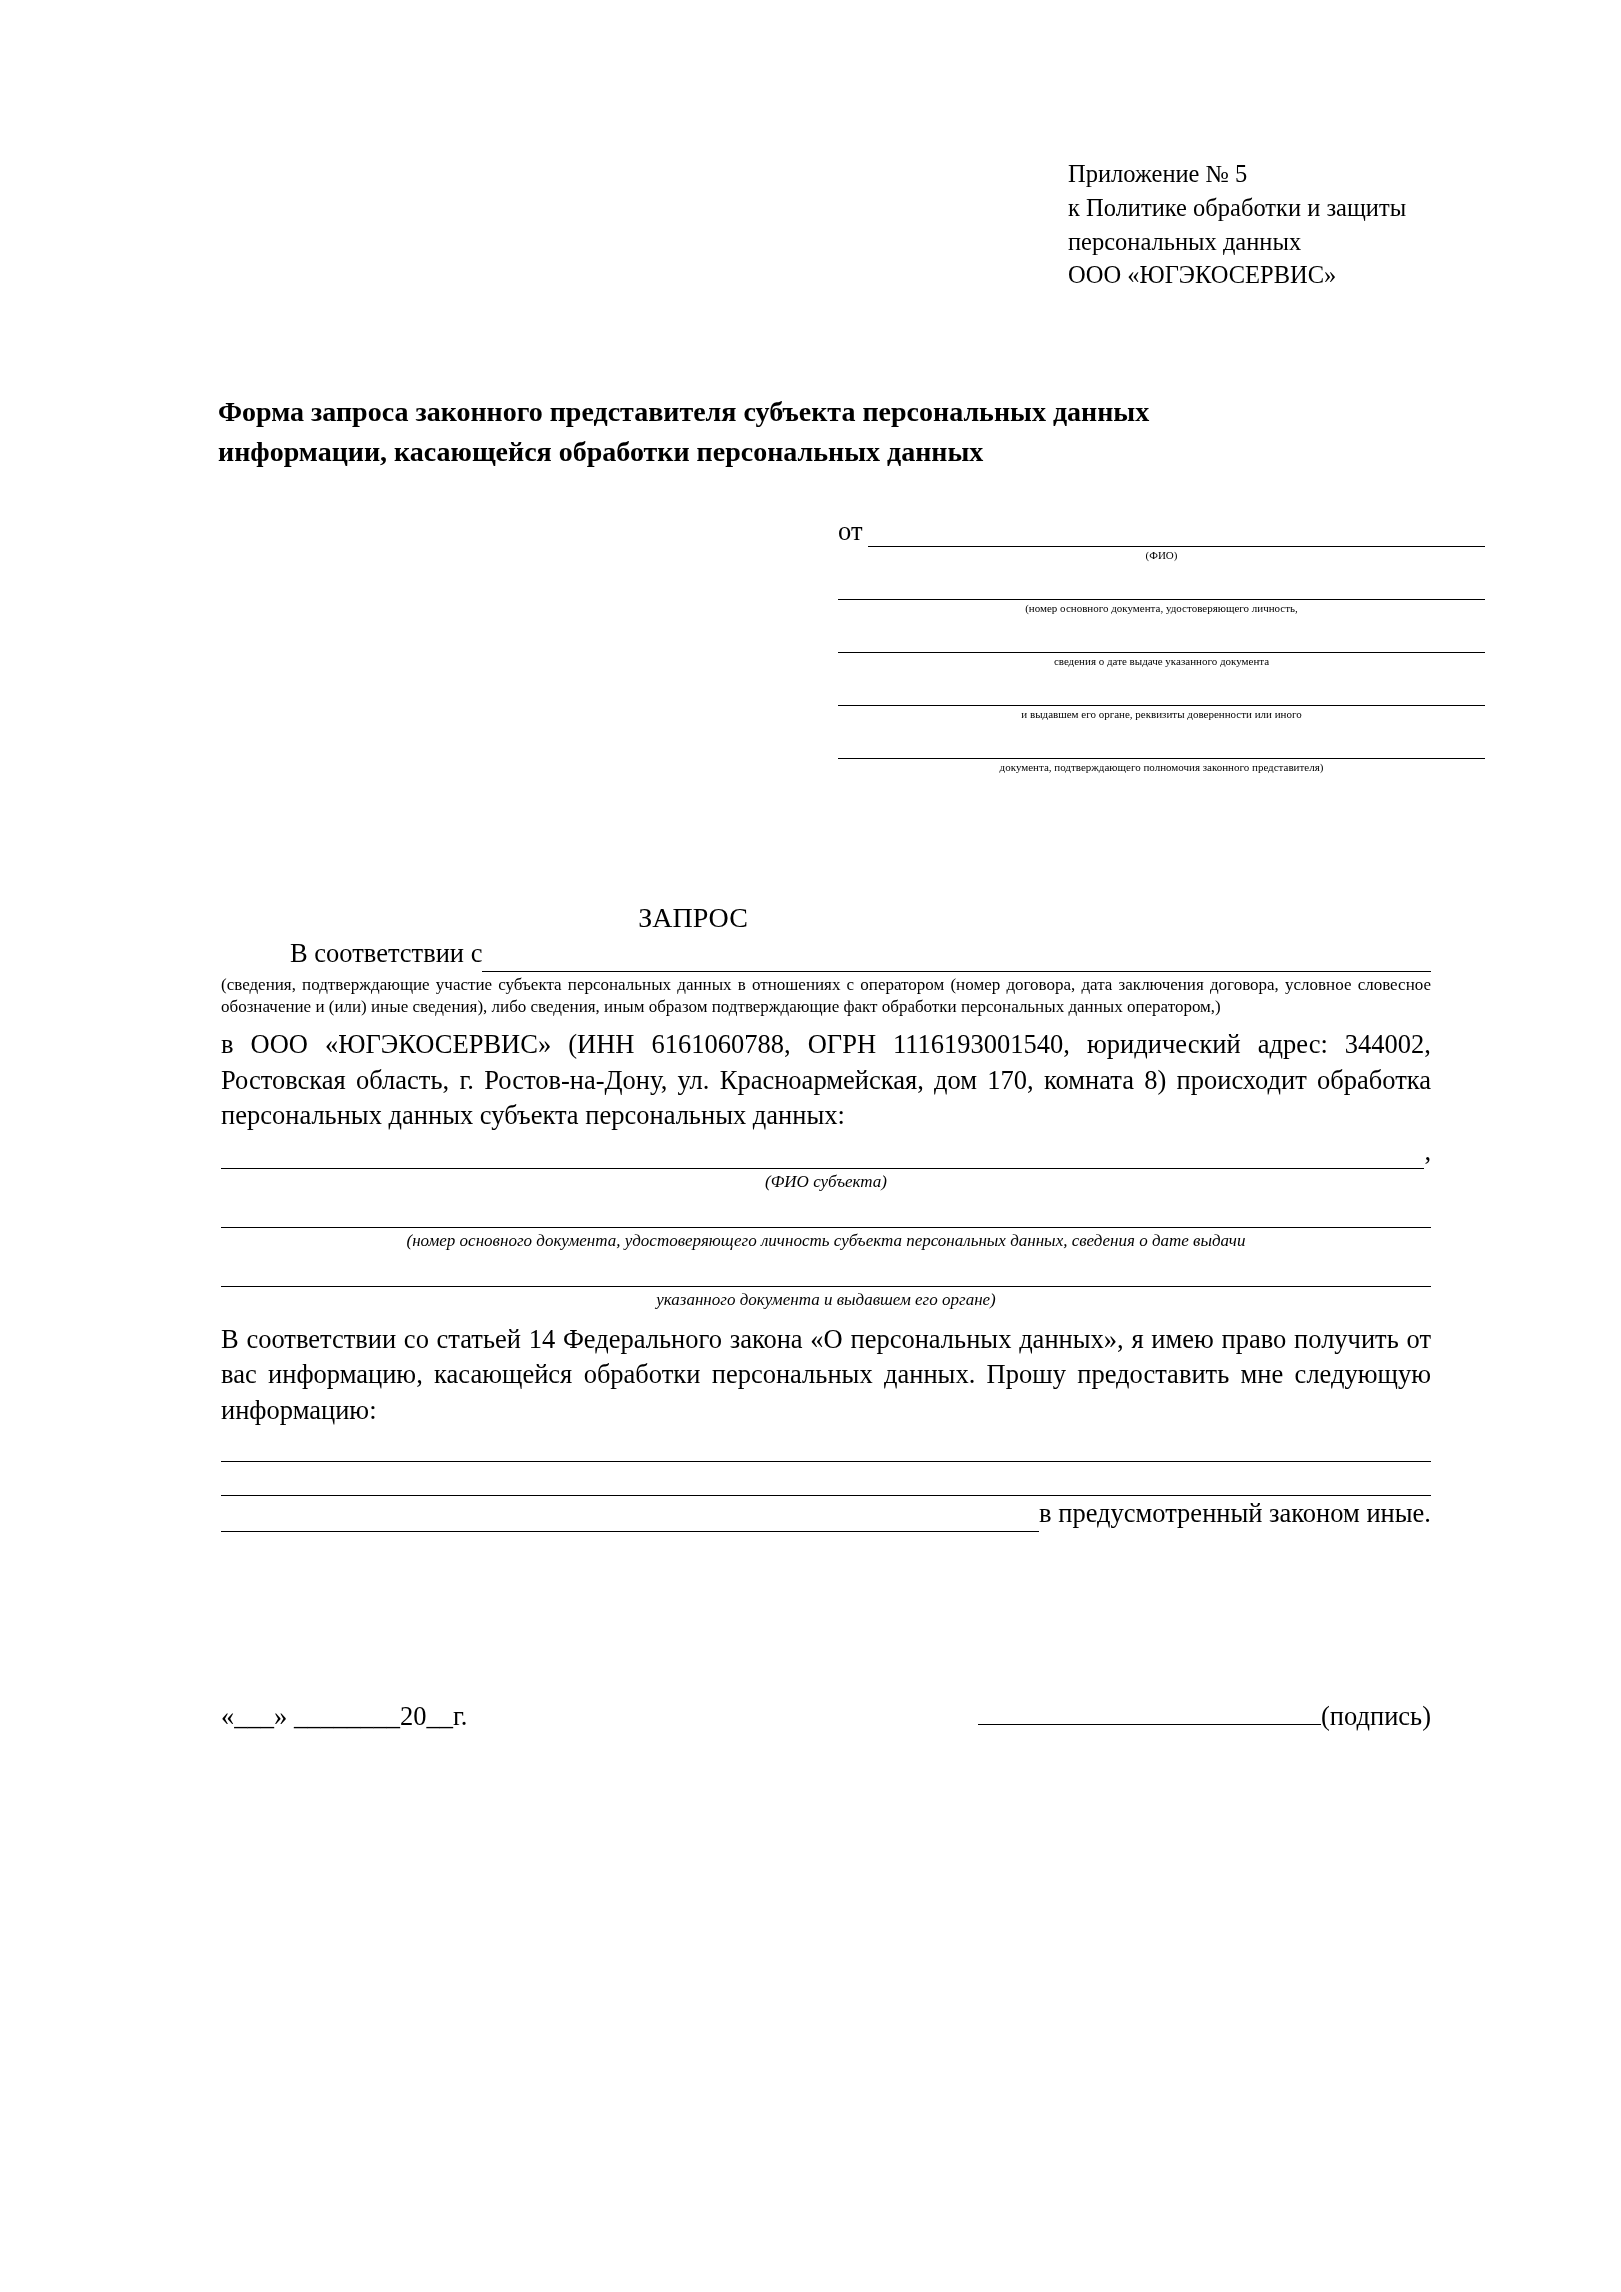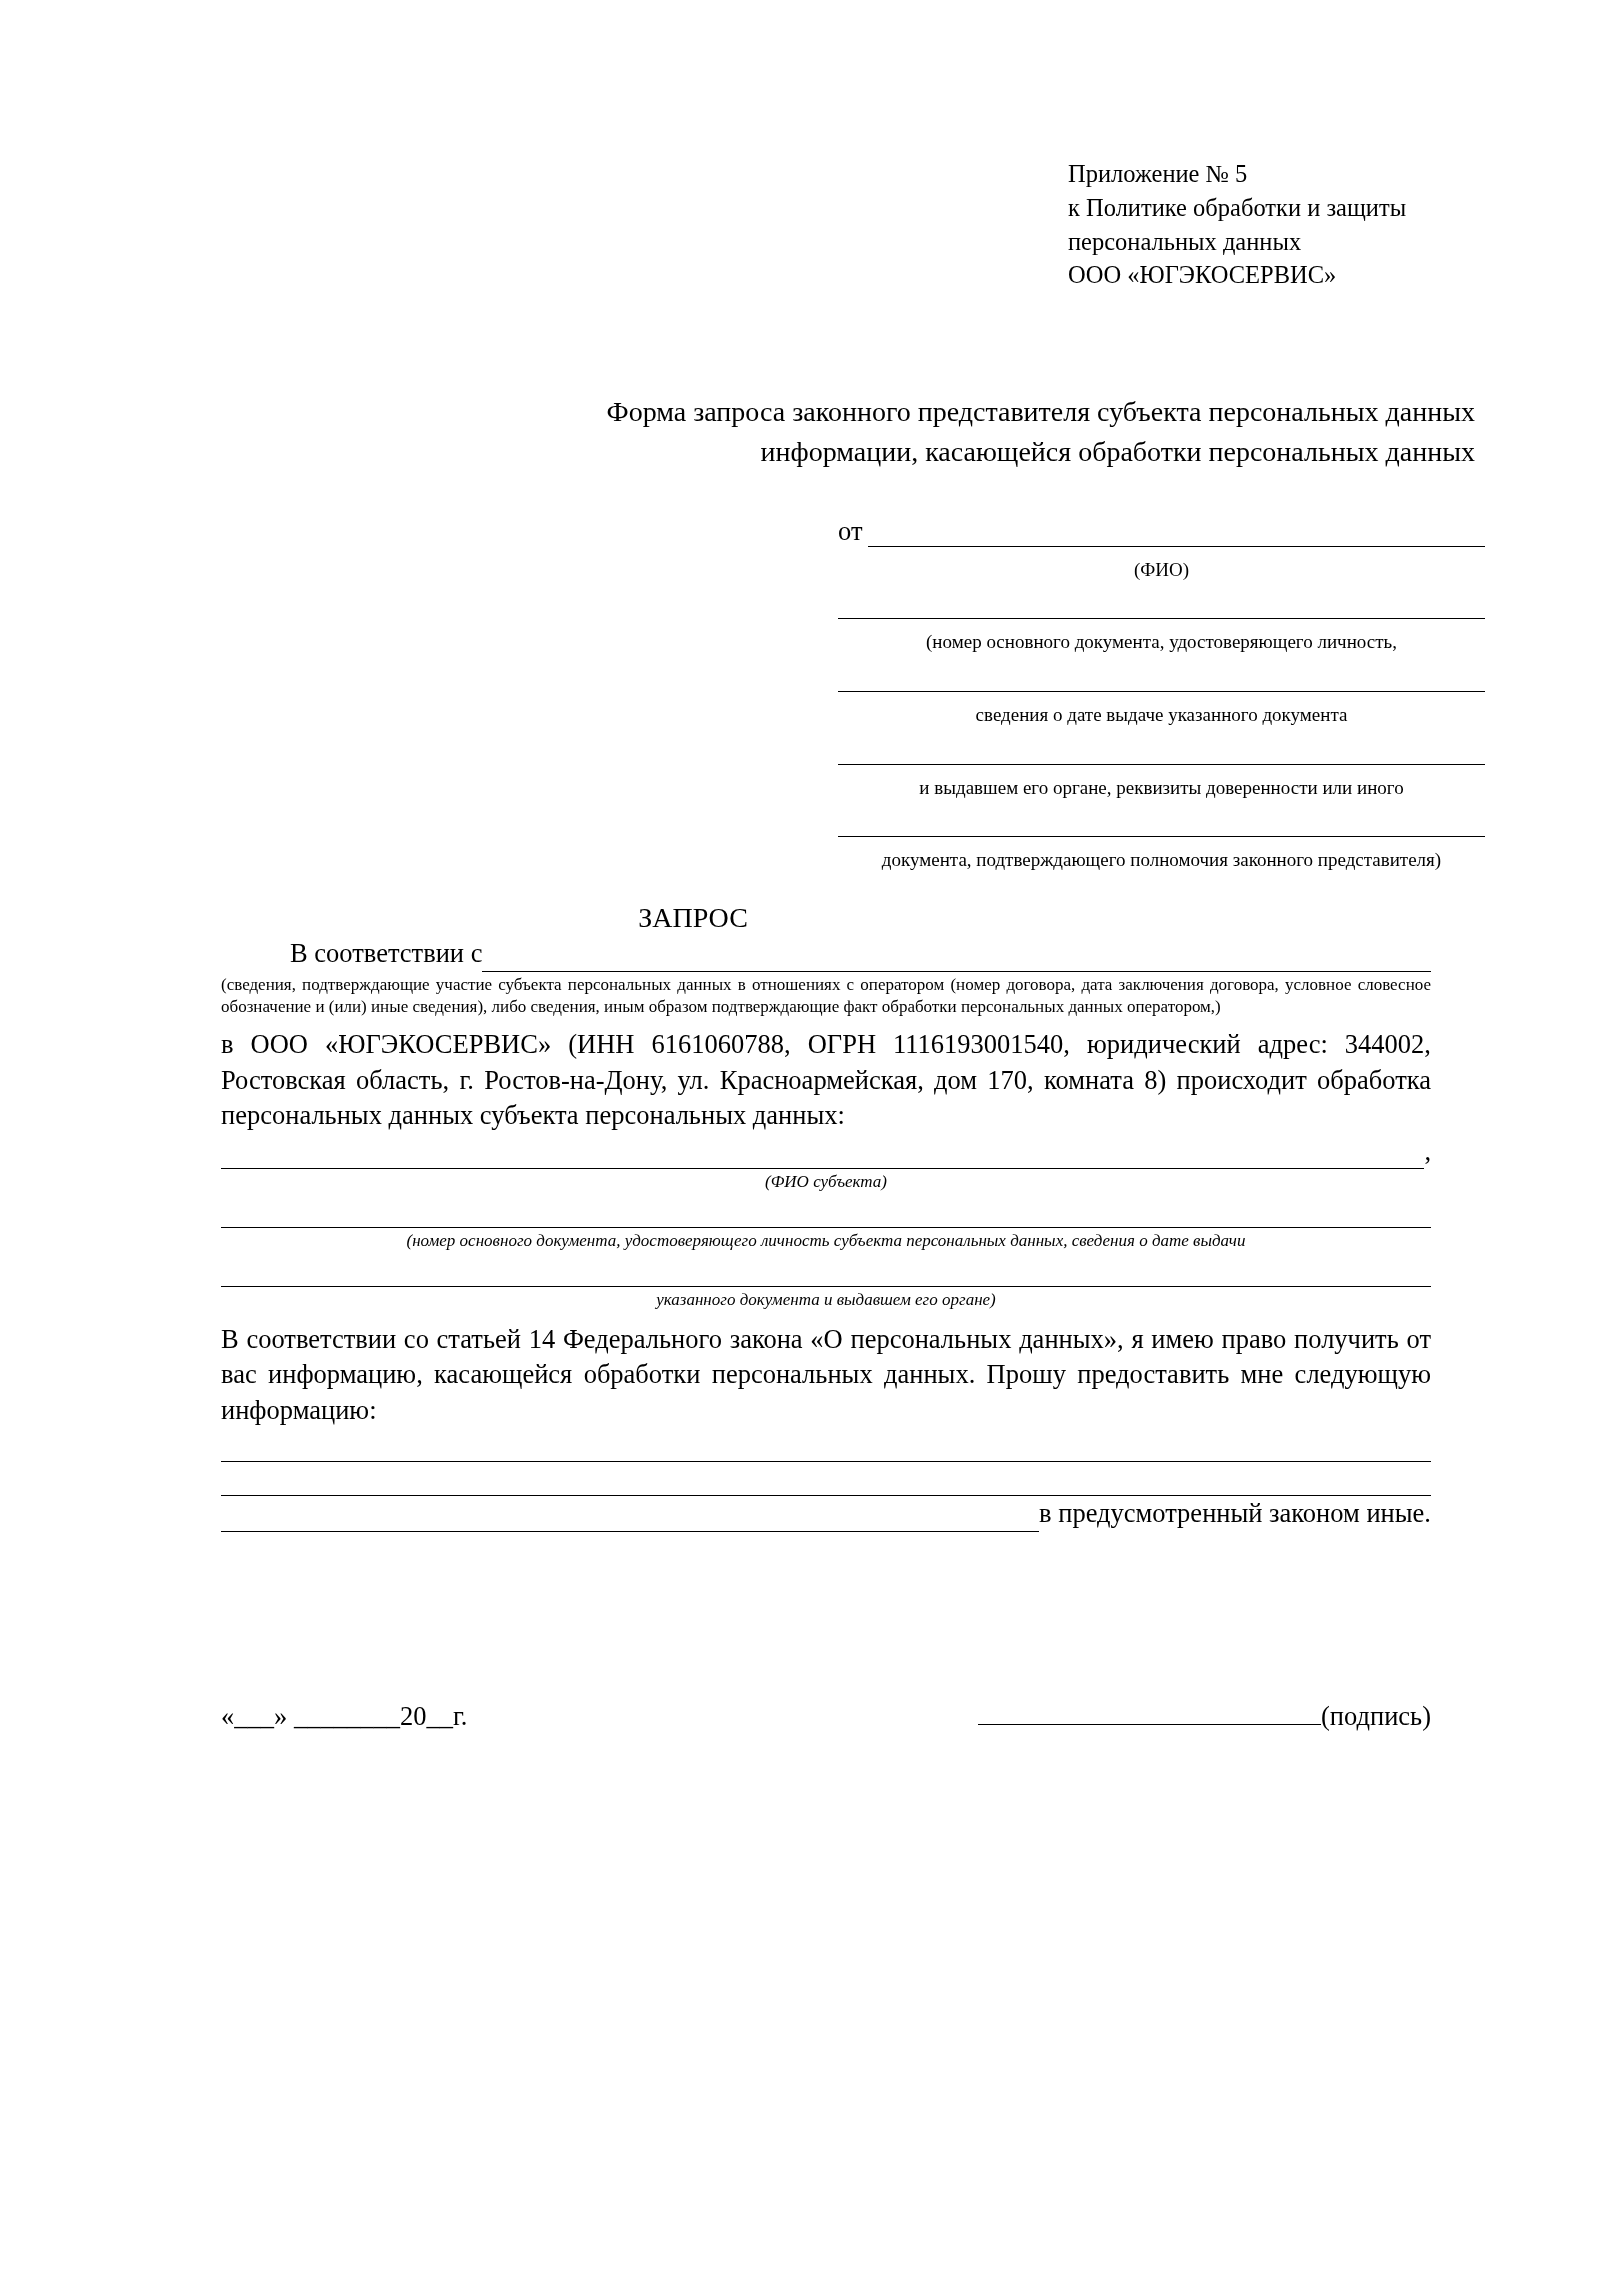--- a/index.html
+++ b/index.html
@@ -30,25 +30,25 @@
     top: 157px;
     width: 510px;
     font-size: 24.5px;
     line-height: 1.38;
   }
   .appendix div { white-space: nowrap; }
 
   
   .doc-title {
     position: absolute;
-    left: 211px;
+    left: 218px;
     top: 392px;
     width: 1264px;
-    text-align: right;
-    font-weight: normal;
+    text-align: left;
+    font-weight: bold;
     font-size: 28px;
     line-height: 1.42;
   }
 
   
   .addressee {
     position: absolute;
     left: 838px;
     top: 510px;
     width: 647px;
@@ -62,23 +62,23 @@
     align-items: flex-end;
   }
   .from-label { font-size: 26.5px; padding-right: 5.9px; }
   .rule {
     flex: 1;
     border-bottom: 1.6px solid #000;
     height: 23.5px;
   }
   .caption {
     text-align: center;
-    font-size: 19px;
+    font-size: 11px;
     line-height: 1.2;
-    margin-top: 12px;
+    margin-top: 2px;
   }
   .blank-rule {
     border-bottom: 1.6px solid #000;
     height: 29px;
     margin-top: 7.8px;
   }
 
   
   .zapros {
     position: absolute;

